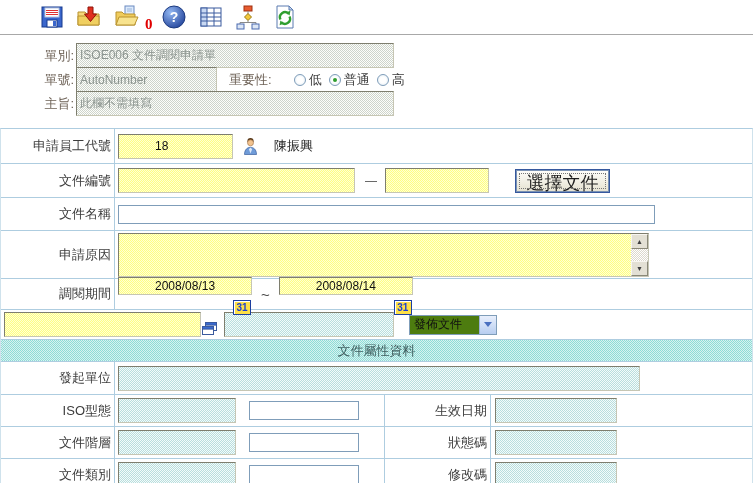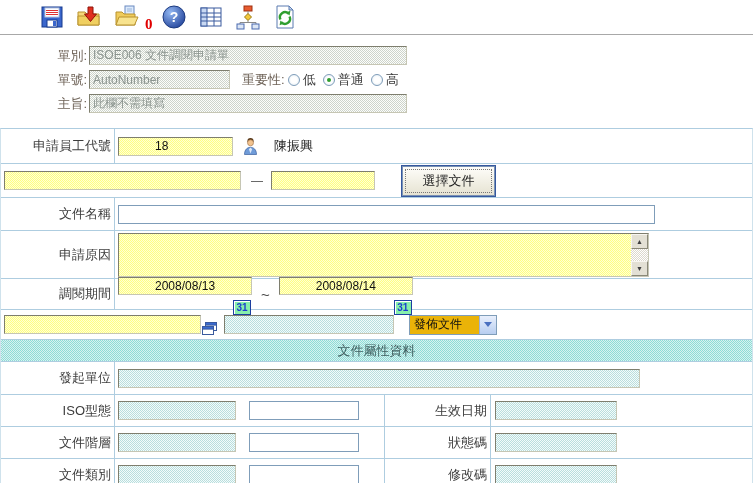--- a/index.html
+++ b/index.html
@@ -30,31 +30,31 @@
     font-family: "Liberation Serif", serif;
     font-weight: bold;
     font-size: 15px;
     align-self: flex-end;
     margin: 0 8px 1px -4px;
   }
   
   .topform { padding-top: 12px; }
   .trow {
     display: flex; align-items: center;
-    height: 17px; margin-bottom: 7px; padding-left: 29px;
+    height: 17px; margin-bottom: 7px; padding-left: 16px;
   }
   .tlabel {
     width: 58px; text-align: right;
     color: #6e6257; font-size: 13px; margin-right: 2px;
     white-space: nowrap;
   }
   .sunk {
     border: 1px solid;
     border-color: #7e7e6e #c6c6b4 #c6c6b4 #7e7e6e;
-    height: 19px; padding: 0 3px;
+    height: 25px; padding: 0 3px;
     font-family: "Liberation Sans", sans-serif;
     font-size: 12px;
     outline: none;
   }
   .dith-g {
     background-color: #fdfdfb;
     background-image:
       linear-gradient(45deg,#cdd4cb 25%,transparent 25%,transparent 75%,#cdd4cb 75%),
       linear-gradient(45deg,#cdd4cb 25%,transparent 25%,transparent 75%,#cdd4cb 75%);
     background-size: 2px 2px; background-position: 0 0,1px 1px;
@@ -71,21 +71,21 @@
   }
   .dith-c {
     background-color: #f4fbfb;
     background-image:
       linear-gradient(45deg,#b9dedd 25%,transparent 25%,transparent 75%,#b9dedd 75%),
       linear-gradient(45deg,#b9dedd 25%,transparent 25%,transparent 75%,#b9dedd 75%);
     background-size: 2px 2px; background-position: 0 0,1px 1px;
     color: #666;
   }
   .imp { display: flex; align-items: center; margin-left: 12px; }
-  .implabel { color: #6e6257; font-size: 13px; margin-right: 3px; }
+  .implabel { color: #6e6257; font-size: 13px; margin-right: 22px; }
   .radio {
     width: 12px; height: 12px; border-radius: 50%;
     border: 1px solid #7f9db9;
     background: radial-gradient(#ffffff 40%, #dce9f2 100%);
     display: inline-block; position: relative; margin-right: 3px;
     cursor: pointer; flex: none;
   }
   .radio.checked::after {
     content: ""; position: absolute; left: 3px; top: 3px;
     width: 4px; height: 4px; border-radius: 50%;
@@ -148,51 +148,51 @@
     border: 1px solid; border-color: #f8f6f0 #8a8878 #8a8878 #f8f6f0;
     display: flex; align-items: center; justify-content: center;
     font-size: 7px; color: #404040; cursor: pointer;
   }
   
   .datewrap { position: relative; width: 134px; height: 34px; }
   .datewrap input { width: 100%; height: 18px; }
   .cal {
     position: absolute; right: 1px; bottom: -4px;
     width: 18px; height: 15px;
-    background: #86efac;
+    background: #fde047;
     border: 1px solid #1c3fa0;
     color: #1c3fcf; font-weight: bold; font-size: 10px;
     text-align: center; line-height: 13px; cursor: pointer;
     box-shadow: 1px 1px 0 #fff inset;
   }
   
   .select {
     width: 88px; height: 20px; border: 1px solid #7f9db9;
-    background: #eab308; display: flex; align-items: center; cursor: pointer;
+    background: #4d7c0f; display: flex; align-items: center; cursor: pointer;
   }
   .select .val { flex: 1; padding-left: 4px; color: #111; font-size: 12px; }
   .select .arr {
     width: 17px; height: 18px;
     background: linear-gradient(#e8effc, #b8cef0);
     border-left: 1px solid #9ab0d8;
     display: flex; align-items: center; justify-content: center;
   }
   .select .arr::after {
     content: ""; border: 4px solid transparent; border-top: 5px solid #4a70c0;
     margin-top: 4px;
   }
   
   .cbtn {
-    width: 93px; height: 30px;
+    width: 93px; height: 22px;
     background: linear-gradient(#fefdf9, #e6e3d2);
     border: 1px solid #7a92b4;
     box-shadow: 0 0 0 1px #35589e;
     position: relative;
     font-family: Liberation Mono, monospace;
-    font-size: 13px; color: #1c1c1c;
+    font-size: 18px; color: #1c1c1c;
     cursor: pointer;
   }
   .cbtn::after {
     content: ""; position: absolute; left: 2px; top: 2px; right: 2px; bottom: 2px;
     border: 1px dotted #777;
   }
   .winicon { margin: 8px 0 0 1px; cursor: pointer; }
   .smallwhite { width: 110px; margin-left: 13px; }
   .grayfield { width: 118px; }
   .grayfield2 { width: 122px; }
@@ -310,20 +310,21 @@
         <path d="M5.4 3.2 a3.1 3.1 0 0 1 6.2 0 l-0.4 1 h-5.4 Z" fill="#5a3a1a"></path>
         <circle cx="8.5" cy="4.8" r="3" fill="#f2c38f" stroke="#9c6b3f" stroke-width="0.6"></circle>
         <path d="M2.5 16.5 C2.5 11 6 9.3 8.5 9.3 C11 9.3 14.5 11 14.5 16.5 Z" fill="#6f9bd8" stroke="#3a5f9e" stroke-width="0.7"></path>
         <path d="M8.5 9.5 L10.1 11.2 L8.5 15.5 L6.9 11.2 Z" fill="#dce8f8"></path>
       </svg>
       <span style="margin-left:15px;color:#222;font-size:13px">陳振興</span>
     </div>
   </div>
 
   <div class="mrow" style="height:34px">
+    <div class="lcell">文件編號</div>
     <div class="ccell">
       <input class="sunk dith-y" style="width: 237px;" value="">
       <span class="dash">—</span>
       <input class="sunk dith-y" style="width: 104px;" value="">
       <button class="cbtn" style="margin-left:27px">選擇文件</button>
     </div>
   </div>
 
   <div class="mrow" style="height:33px">
     <div class="lcell">文件名稱</div>

